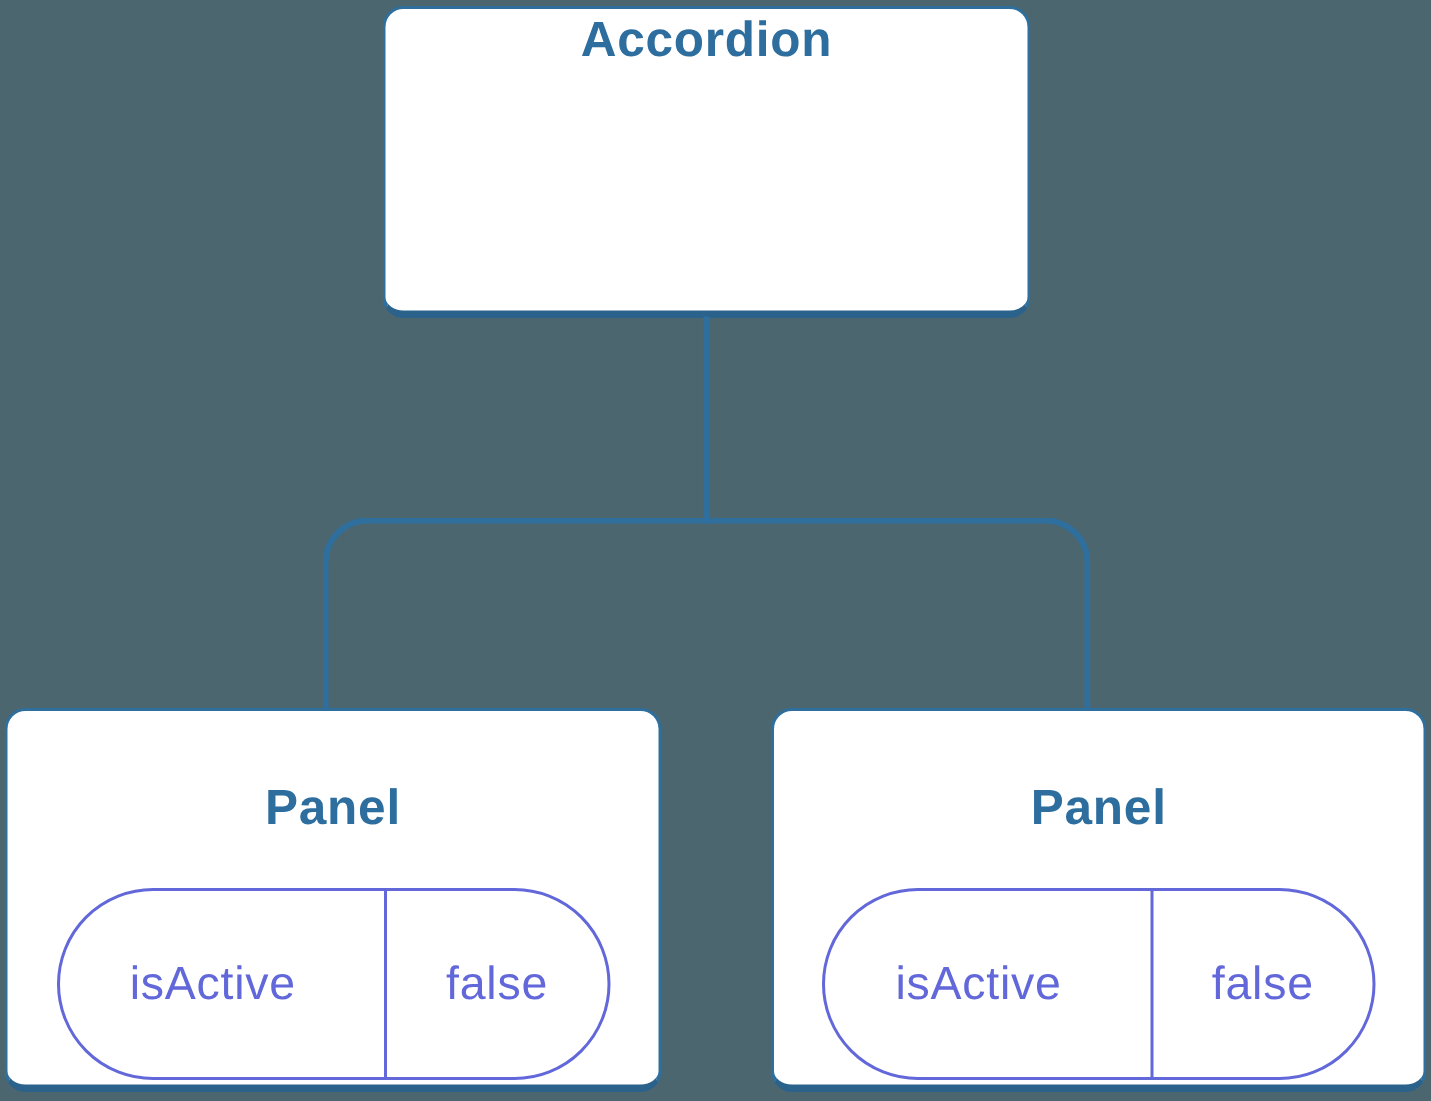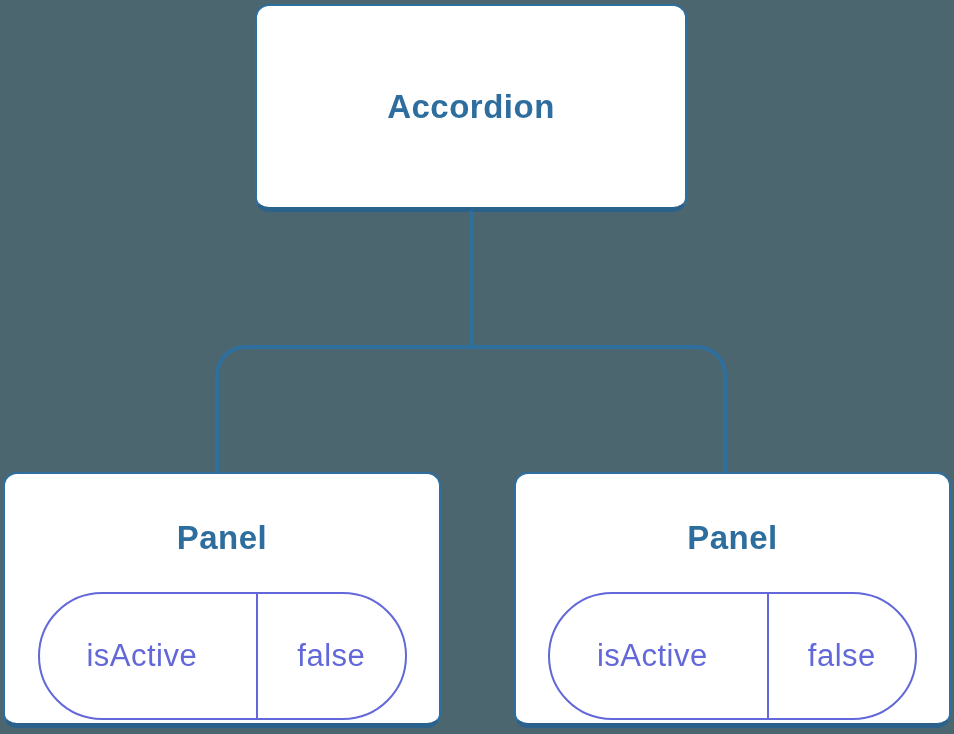--- a/index.html
+++ b/index.html
@@ -18,21 +18,21 @@
   .node {
     position: absolute;
     background: #FFFFFF;
     border: 2px solid #2E6F9E;
     border-bottom: 5px solid #2B628C;
     border-radius: 14px;
   }
   .node-root {
     left: 255px; top: 4px;
     width: 432px; height: 208px;
-    display: flex; align-items: center; justify-content: center;
+    display: flex; justify-content: center;
   }
   .node-panel {
     top: 472px;
     width: 438px; height: 256px;
     display: flex; flex-direction: column; align-items: center; border-radius: 14px;
   }
   .node-panel-left  { left: 3px; }
   .node-panel-right { left: 514px; width: 437px; }
   .node-title {
     color: #2E6E9E;

